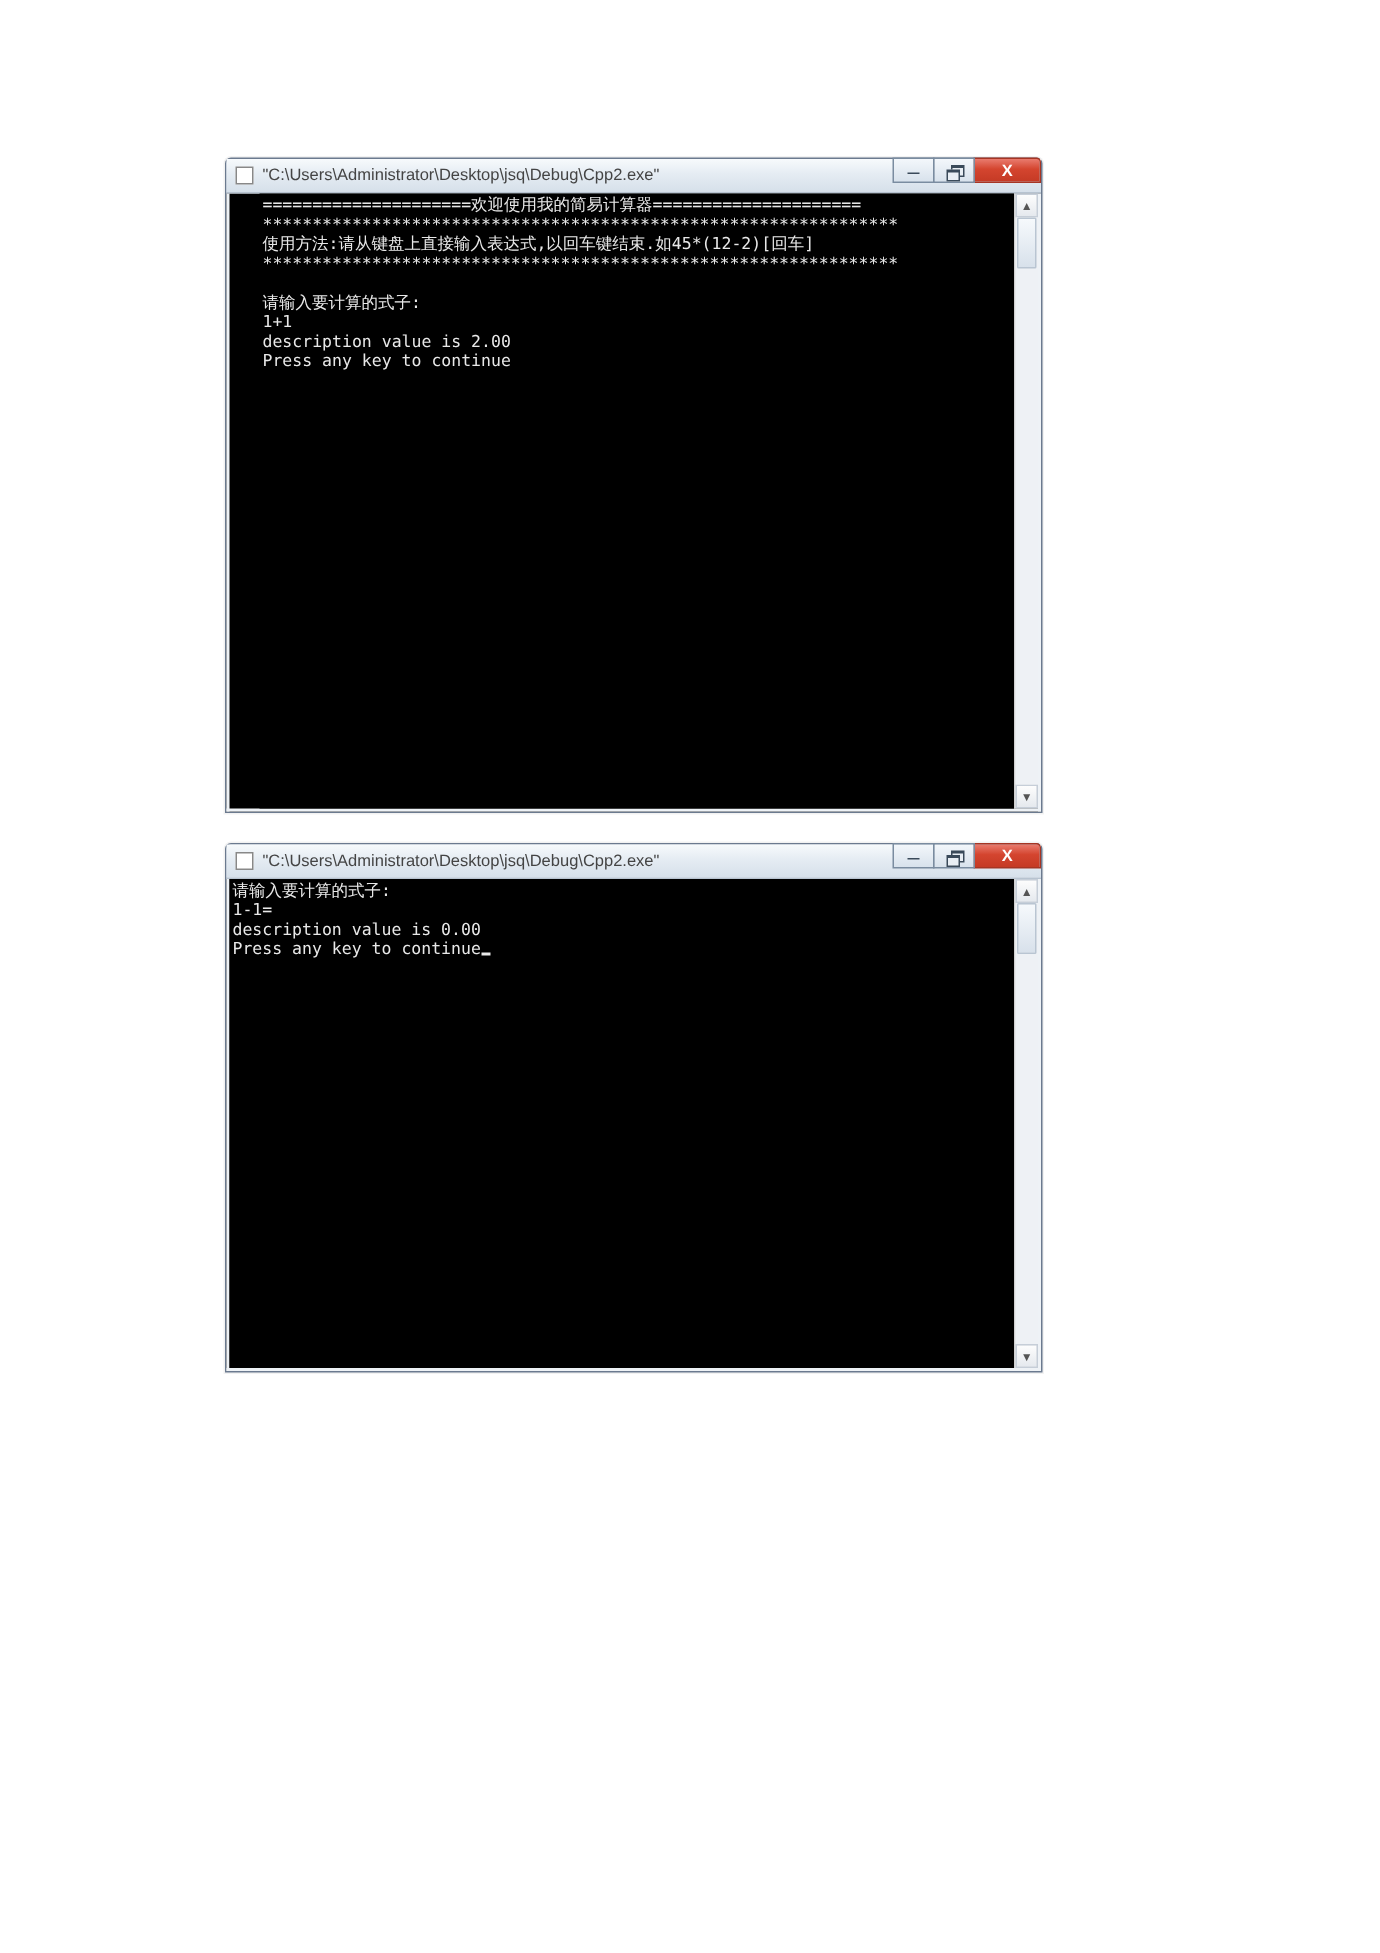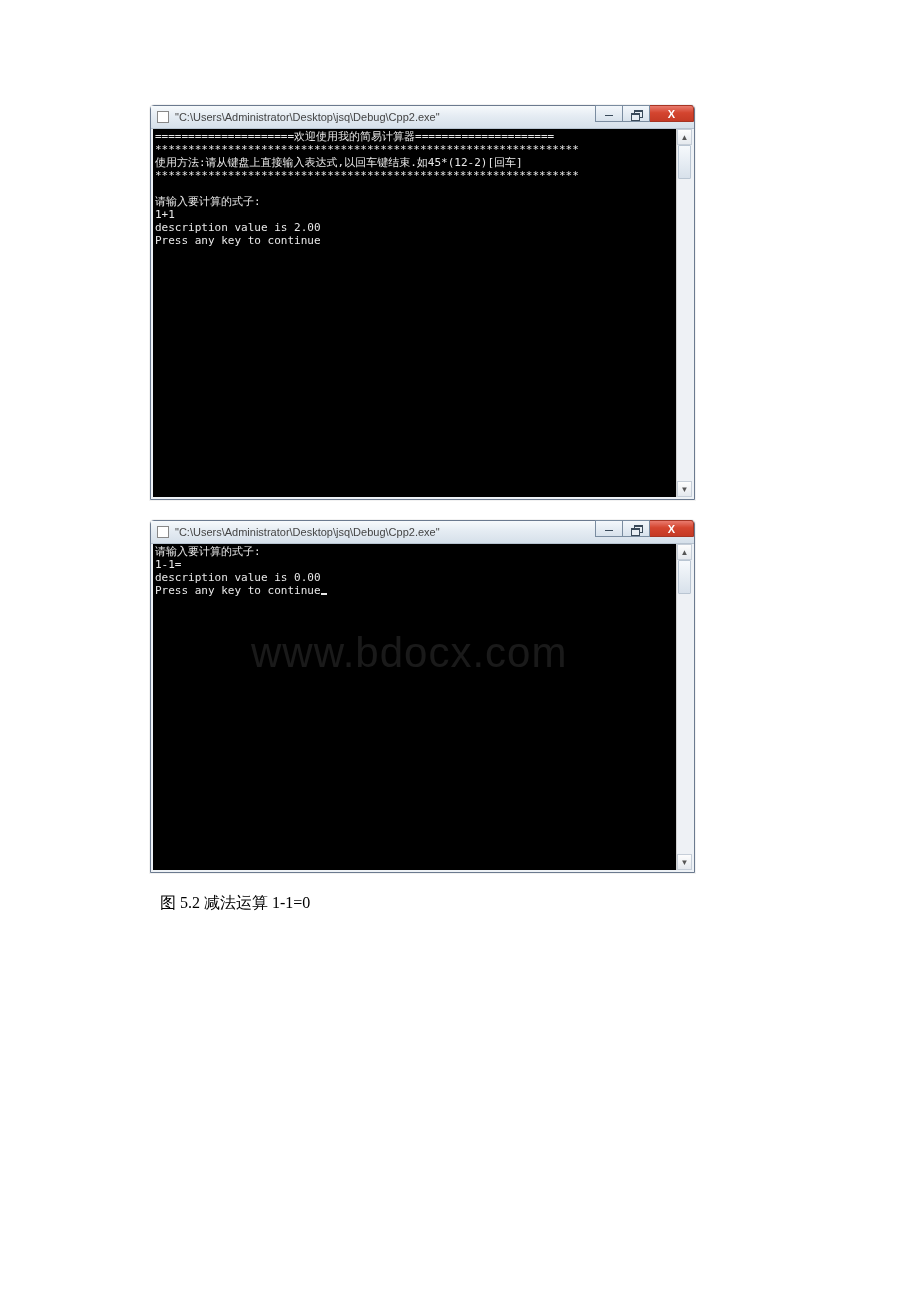--- a/index.html
+++ b/index.html
@@ -173,21 +173,21 @@
         <div class="ctrl-btn">
             <span class="ctrl-min"></span>
           </div>
         <div class="ctrl-btn ctrl-max"></div>
         <div class="ctrl-btn close">
             <span>X</span>
           </div>
       </div>
     </div>
     <div class="console-body">
-      <div class="console" id="console-0" style="height: 368px;">=====================欢迎使用我的简易计算器=====================
+      <div class="console" id="console-0" style="height: 410px; margin-left: 20px;">=====================欢迎使用我的简易计算器=====================
 ****************************************************************
 使用方法:请从键盘上直接输入表达式,以回车键结束.如45*(12-2)[回车]
 ****************************************************************
 
 请输入要计算的式子:
 1+1
 description value is 2.00
 Press any key to continue</div>
       <div class="scrollbar">
         <div class="sb-btn">
@@ -228,18 +228,16 @@
             <span>▲</span>
           </div>
         <div class="sb-track">
           <div class="sb-thumb" id="thumb-1" style="top: 0px; height: 34px;"></div>
         </div>
         <div class="sb-btn">
             <span>▼</span>
           </div>
       </div>
     </div>
-    <div class="watermark" style="left:100px; top:108px;">www.bdocx.com</div>
   </div>
 
-  <div class="caption">图 5.2 减法运算 1-1=0</div>
 
 </div>
 
 </body></html>

